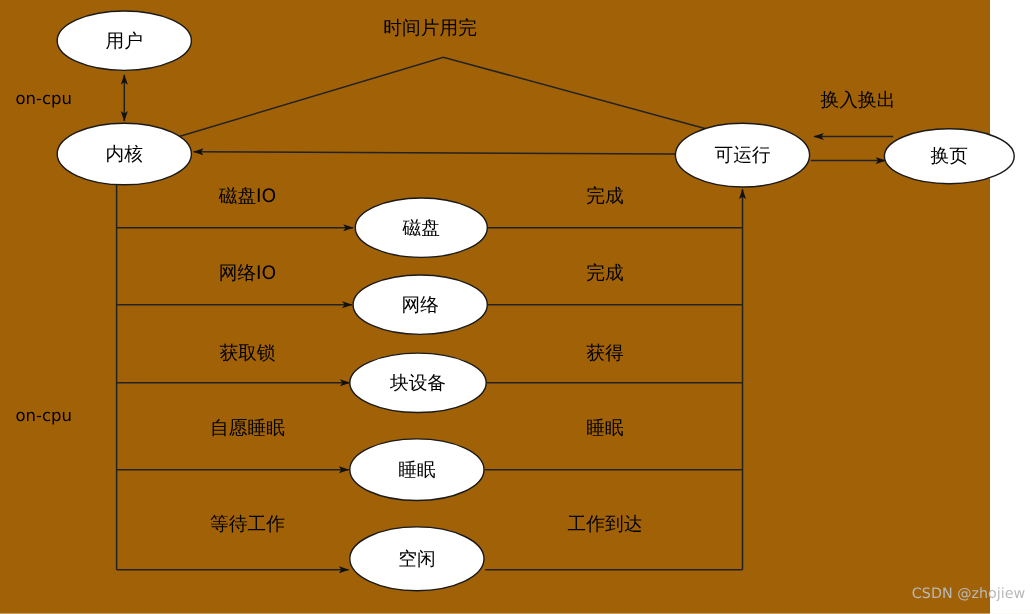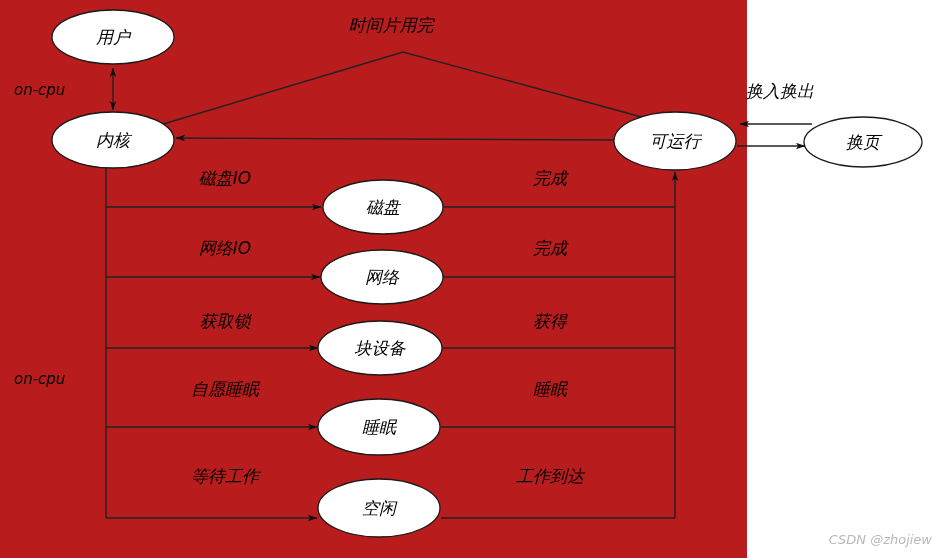--- a/index.html
+++ b/index.html
@@ -8,24 +8,23 @@
     background: #ffffff;
   }
   body {
     width: 940px;
     height: 558px;
     font-family: "DejaVu Sans", "Liberation Sans", sans-serif;
     overflow: hidden;
   }
   #diagram-root {
     position: relative;
-    width: 747px;
+    width: 900px;
     height: 558px;
-    background: #b91c1c;
-    font-style: italic;
+    background: #a16207;
   }
   svg.diagram {
     display: block;
     width: 940px;
     height: 558px;
   }
   .node-ellipse {
     fill: #ffffff;
     stroke: #1a1a1a;
     stroke-width: 1.3;

